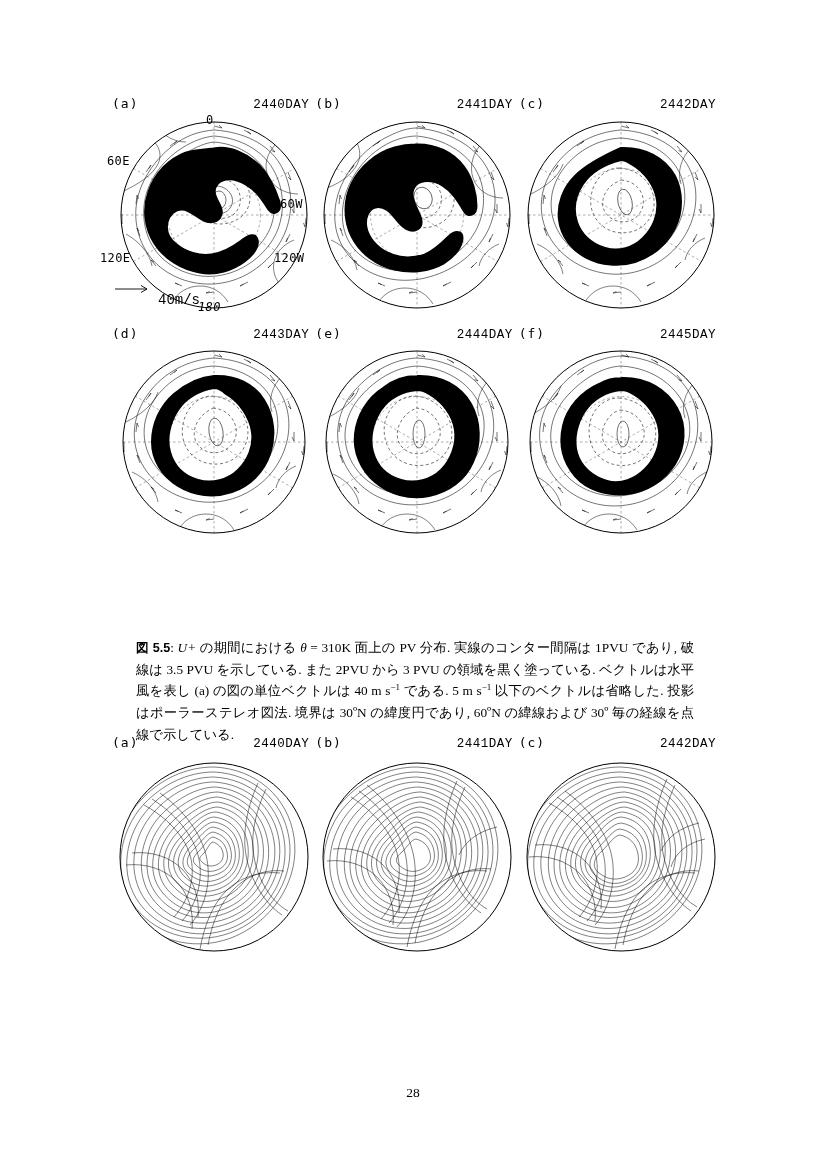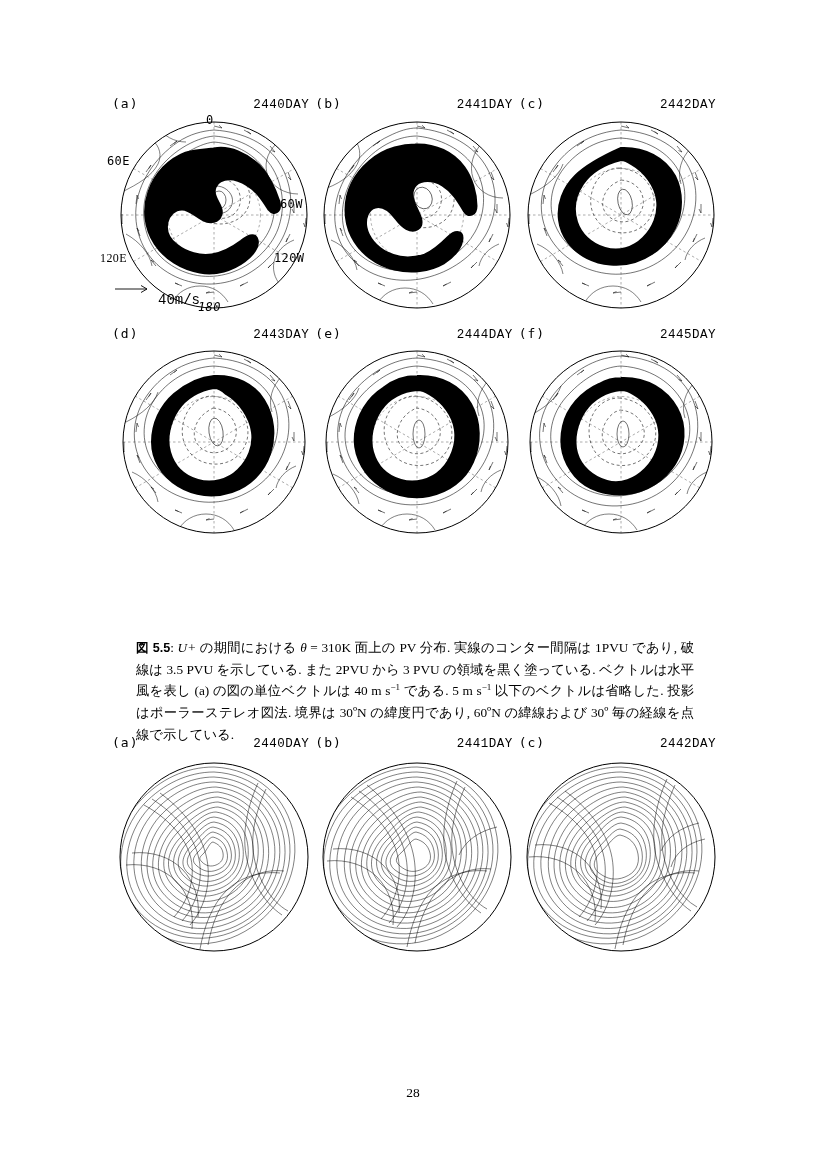--- a/index.html
+++ b/index.html
@@ -227,21 +227,21 @@
                 </g>
               </g>
             </g>
             <circle cx="106" cy="101" r="93" fill="none" stroke="#000" stroke-width="1"></circle>
           </svg>
         </div>
 
         <span class="map-anno" style="left:98px;top:17px;">0</span>
         <span class="map-anno" style="left:-1px;top:58px;">60E</span>
         <span class="map-anno" style="left:172px;top:62px;margin-top:39px;">60W</span>
-        <span class="map-anno" style="left:-8px;top:155px;font-family:Liberation Serif, serif;">120E</span>
+        <span class="map-anno" style="left:-8px;top:155px;">120E</span>
         <span class="map-anno" style="left:166px;top:155px;">120W</span>
         <span class="map-anno" style="left:90px;top:204px;font-style:italic;">180</span>
 
         <svg style="position:absolute;left:6px;top:186px;" width="40" height="12">
           <line x1="1" y1="7" x2="33" y2="7" stroke="#000" stroke-width="0.9"></line>
           <polyline points="27,3.5 33,7 27,10.5" fill="none" stroke="#000" stroke-width="0.9"></polyline>
         </svg>
         <span class="arrow-label" style="left:2px;top:196px;">40m/s</span>
       </div>
 

